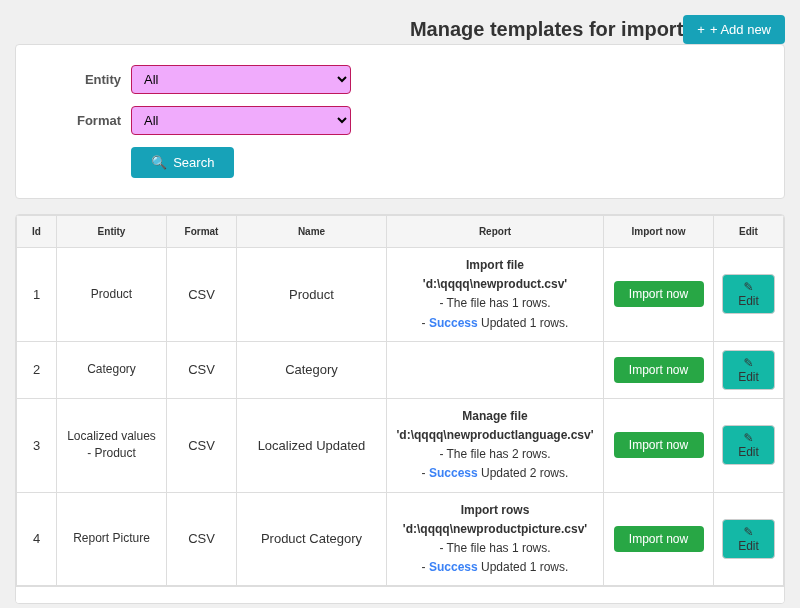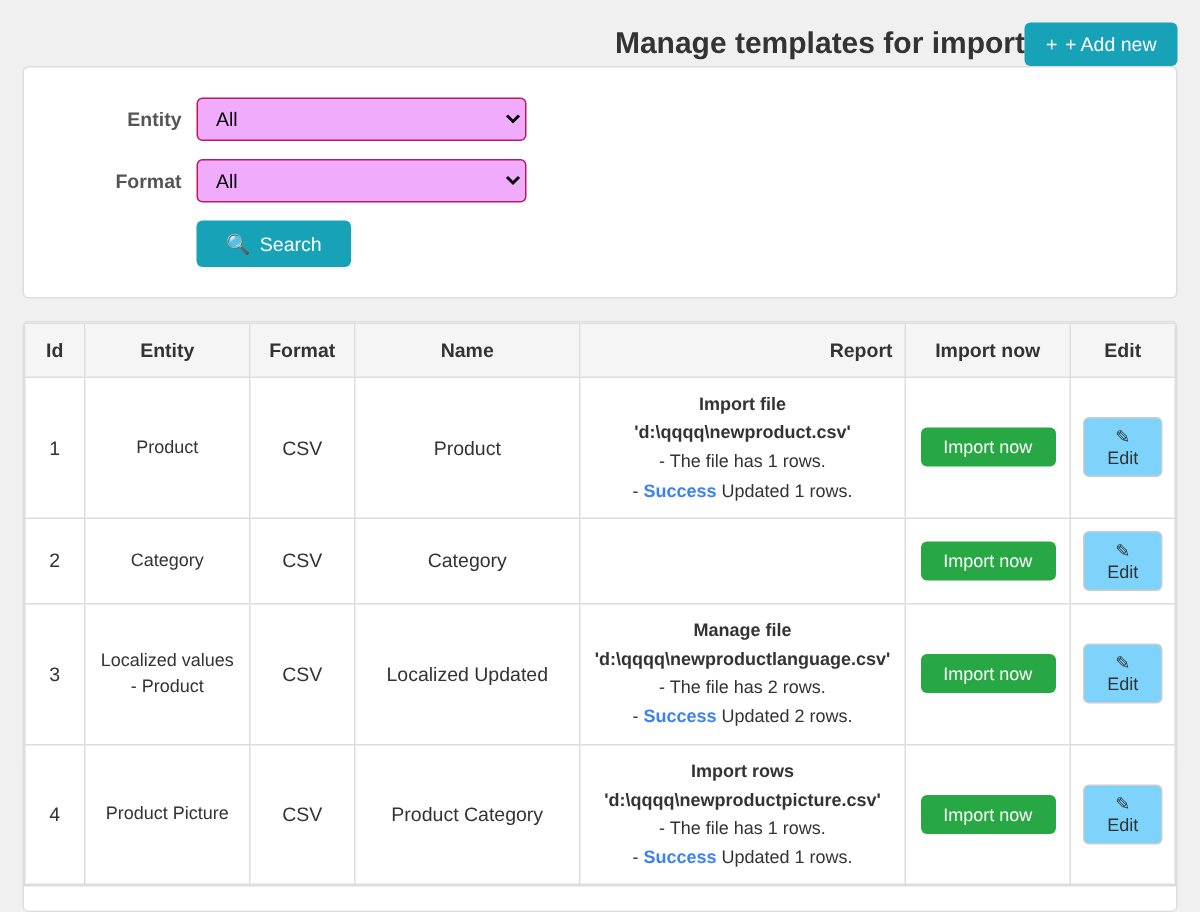--- a/index.html
+++ b/index.html
@@ -13,38 +13,38 @@
 
     .filter-panel { background: #fff; border: 1px solid #ddd; border-radius: 4px; padding: 20px 25px 20px 25px; margin-bottom: 15px; }
     .filter-row { display: flex; align-items: center; margin-bottom: 12px; }
     .filter-label { width: 80px; text-align: right; margin-right: 10px; font-weight: bold; color: #555; }
     .filter-select { width: 220px; padding: 5px 8px; border: 1px solid #be185d; border-radius: 4px; font-size: 13px; background: #f0abfc; }
     .search-btn { background: #17a2b8; color: #fff; border: none; padding: 8px 20px; border-radius: 4px; cursor: pointer; font-size: 13px; display: flex; align-items: center; gap: 6px; margin-left: 90px; margin-top: 5px; }
 
     .table-panel { background: #fff; border: 1px solid #ddd; border-radius: 4px; overflow: hidden; }
     table { width: 100%; border-collapse: collapse; }
     thead tr { background: #f5f5f5; }
-    th { padding: 10px 8px; border: 1px solid #ddd; font-weight: bold; font-size: 13px; text-align: center; }
+    th { padding: 10px 8px; border: 1px solid #ddd; font-weight: bold; font-size: 10px; text-align: center; }
     td { padding: 8px; border: 1px solid #ddd; vertical-align: middle; text-align: center; }
 
     .col-id { width: 40px; }
     .col-entity { width: 110px; }
     .col-format { width: 70px; }
     .col-name { width: 150px; }
-    .col-report { text-align: right; }
+    .col-report { text-align: center; }
     .col-import { width: 110px; }
     .col-edit { width: 70px; }
 
     .report-text { font-size: 12px; line-height: 1.6; text-align: center; }
     .report-text .filename { font-weight: bold; }
     .report-text .success { color: #3b82f6; font-weight: bold; }
 
     .import-btn { background: #28a745; color: #fff; border: none; padding: 6px 12px; border-radius: 4px; cursor: pointer; font-size: 12px; width: 90px; }
 
-    .edit-btn { background: #7dd3fc; color: #333; border: 1px solid #ccc; padding: 5px 10px; border-radius: 4px; cursor: pointer; font-size: 12px; display: inline-flex; align-items: center; gap: 4px; }
+    .edit-btn { background: #14b8a6; color: #333; border: 1px solid #ccc; padding: 5px 10px; border-radius: 4px; cursor: pointer; font-size: 12px; display: inline-flex; align-items: center; gap: 4px; }
 
     .entity-small { font-size: 12px; line-height: 1.4; }
 
     .pagination-bar { display: flex; align-items: center; padding: 8px 12px; border-top: 1px solid #ddd; background: #fff; gap: 4px; }
   </style>
 </head>
 <body>
 
 <div class="page-wrapper">
 
@@ -123,21 +123,21 @@
             <td>CSV</td>
             <td>Localized Updated</td>
             <td>
               <div class="report-text"><span class="filename">Manage file 'd:\qqqq\newproductlanguage.csv'</span><br>- The file has 2 rows.<br>- <span class="success">Success</span> Updated 2 rows.</div>
             </td>
             <td><button class="import-btn">Import now</button></td>
             <td><button class="edit-btn">✎ Edit</button></td>
           </tr>
           <tr>
             <td>4</td>
-            <td class="entity-small">Product Picture</td>
+            <td class="entity-small">Report Picture</td>
             <td>CSV</td>
             <td>Product Category</td>
             <td>
               <div class="report-text"><span class="filename">Import rows 'd:\qqqq\newproductpicture.csv'</span><br>- The file has 1 rows.<br>- <span class="success">Success</span> Updated 1 rows.</div>
             </td>
             <td><button class="import-btn">Import now</button></td>
             <td><button class="edit-btn">✎ Edit</button></td>
           </tr>
         </tbody>
     </table>

